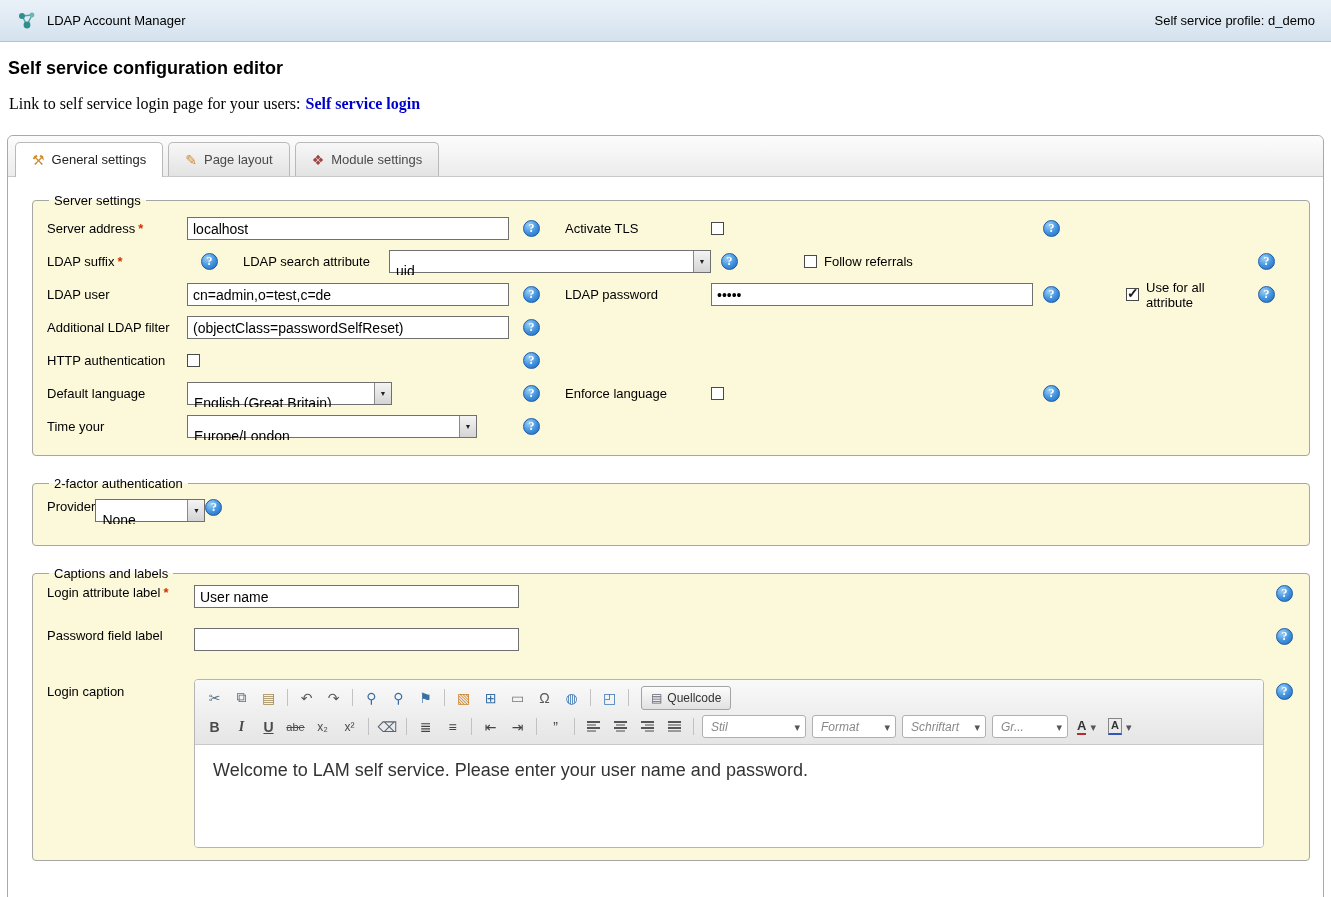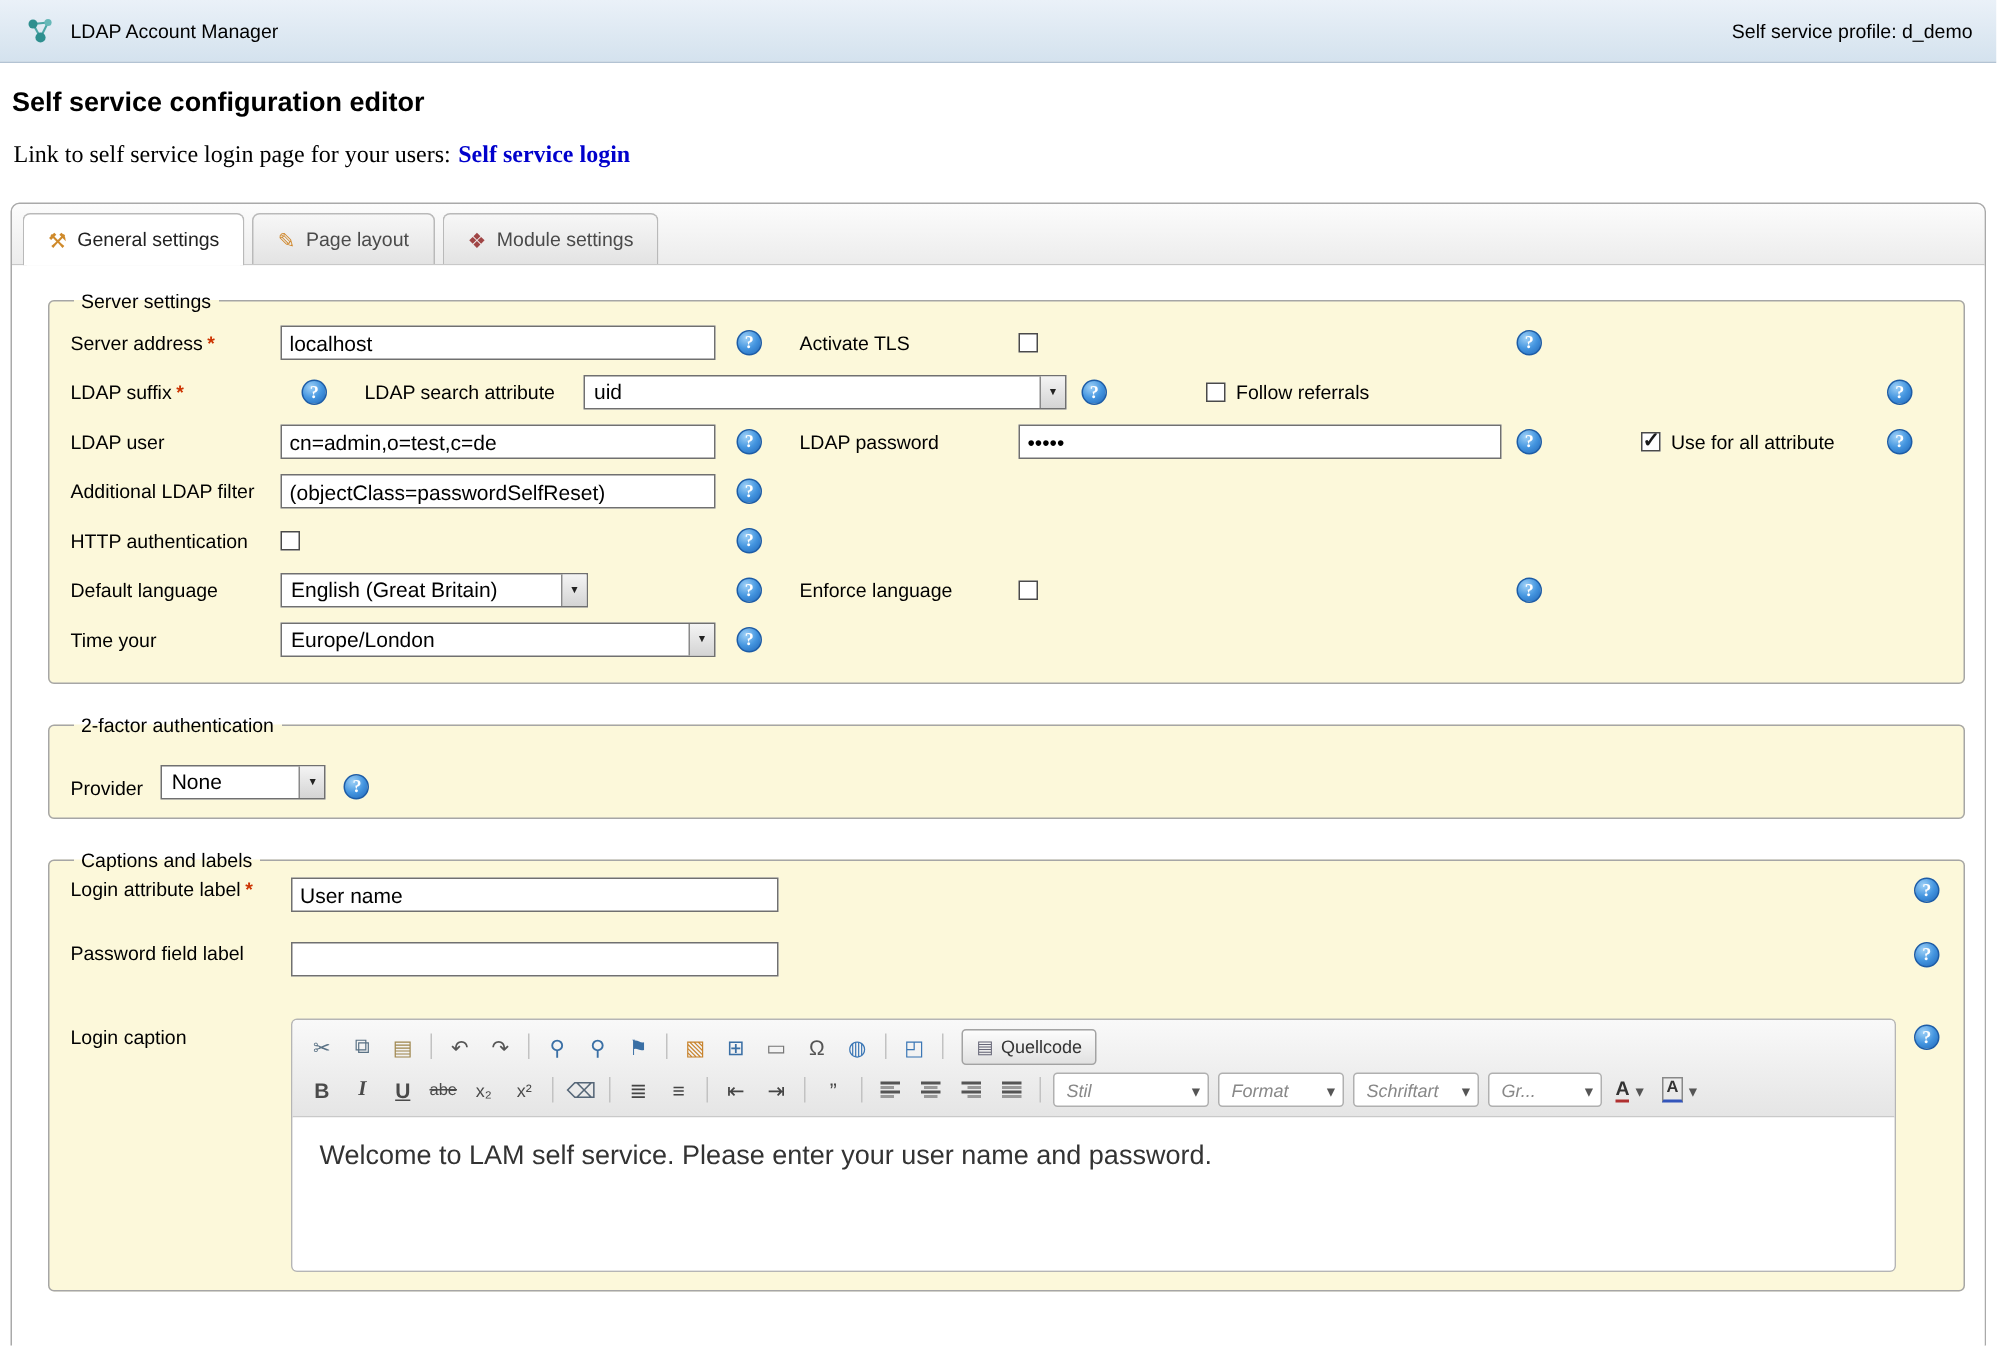--- a/index.html
+++ b/index.html
@@ -28,49 +28,49 @@
   .ti-wrench{color:#cf8a2b}.ti-pencil{color:#cf872b}.ti-modules{color:#a04545}
 
   .panel{padding:16px 13px 30px 24px;background:#fff;border-radius:0 0 6px 6px}
 
   fieldset.fs{border:1px solid #a6a6a6;border-radius:4px;background:#fcf8da;
               padding:4px 14px 12px;margin-bottom:20px}
   .fs legend{font-size:13px;padding:0 5px;margin-left:2px}
 
   .row{display:flex;align-items:center;min-height:33px}
   .c-lbl{width:140px;flex:none;padding-right:6px}
-  .c-inp{width:290px;flex:none;display:flex;align-items:center}
+  .c-inp{width:322px;flex:none;display:flex;align-items:center}
   .c-help{width:56px;flex:none;padding-left:14px;display:flex;align-items:center}
   .c-lbl2{width:146px;flex:none}
   .c-ctl2{width:322px;flex:none;display:flex;align-items:center}
   .c-help2{width:49px;flex:none;padding-left:10px;display:flex;align-items:center}
   .c-extra{flex:1;display:flex;align-items:center;gap:7px;padding-left:44px;padding-right:20px}
   .c-extra .help{margin-left:auto}
 
   input.txt{width:100%;height:23px;border:1px solid #707070;background:#fff;
             font-family:"Liberation Sans",sans-serif;font-size:14px;padding:1px 5px}
 
   .combo{display:inline-flex;height:23px;border:1px solid #707070;background:#fff;cursor:pointer}
-  .combo-val{padding:2px 6px;font-size:14px;white-space:nowrap;overflow:hidden;flex:1}
+  .combo-val{padding:12px 6px;font-size:14px;white-space:nowrap;overflow:hidden;flex:1}
   .combo-btn{width:17px;flex:none;border-left:1px solid #8a8a8a;
              background:linear-gradient(#f4f4f4,#d4d4d4);display:flex;align-items:center;justify-content:center}
   .combo-btn::after{content:"▼";font-size:7px;color:#222}
 
   .cb{width:13px;height:13px;border:1px solid #4a4a4a;background:#fff;display:inline-block;
       position:relative;cursor:pointer;flex:none}
   .cb.checked::after{content:"✓";position:absolute;left:0;top:-4px;font-size:14px;font-weight:bold;color:#1a1a1a}
 
   .help{width:17px;height:17px;flex:none;border-radius:50%;
         background:radial-gradient(circle at 35% 28%,#9fd1f7 0%,#4596e0 50%,#1f66b8 100%);
         border:1px solid #1d5ca6;display:inline-flex;align-items:center;justify-content:center;cursor:pointer}
   .help::after{content:"?";color:#fff;font-weight:bold;font-size:12px;font-family:"Liberation Serif",serif}
 
   .req{color:#cc3300;font-weight:bold;margin-left:3px}
 
-  .tf-row{display:flex;align-items:flex-end;gap:12px;min-height:34px;margin-top:4px}
+  .tf-row{display:flex;align-items:flex-start;min-height:34px;margin-top:4px}
 
   .cap-row{display:flex;align-items:flex-start;min-height:43px}
   .cap-row.top{align-items:flex-start;margin-top:8px}
   .cap-lbl{width:147px;flex:none;padding-top:0}
   .cap-row.top .cap-lbl{padding-top:5px}
   .cap-inp{width:325px;flex:none}
   .cap-spacer{flex:1}
   .cap-help{flex:none;margin-right:2px}
   .cap-row.top .cap-help{margin-top:4px}
 

